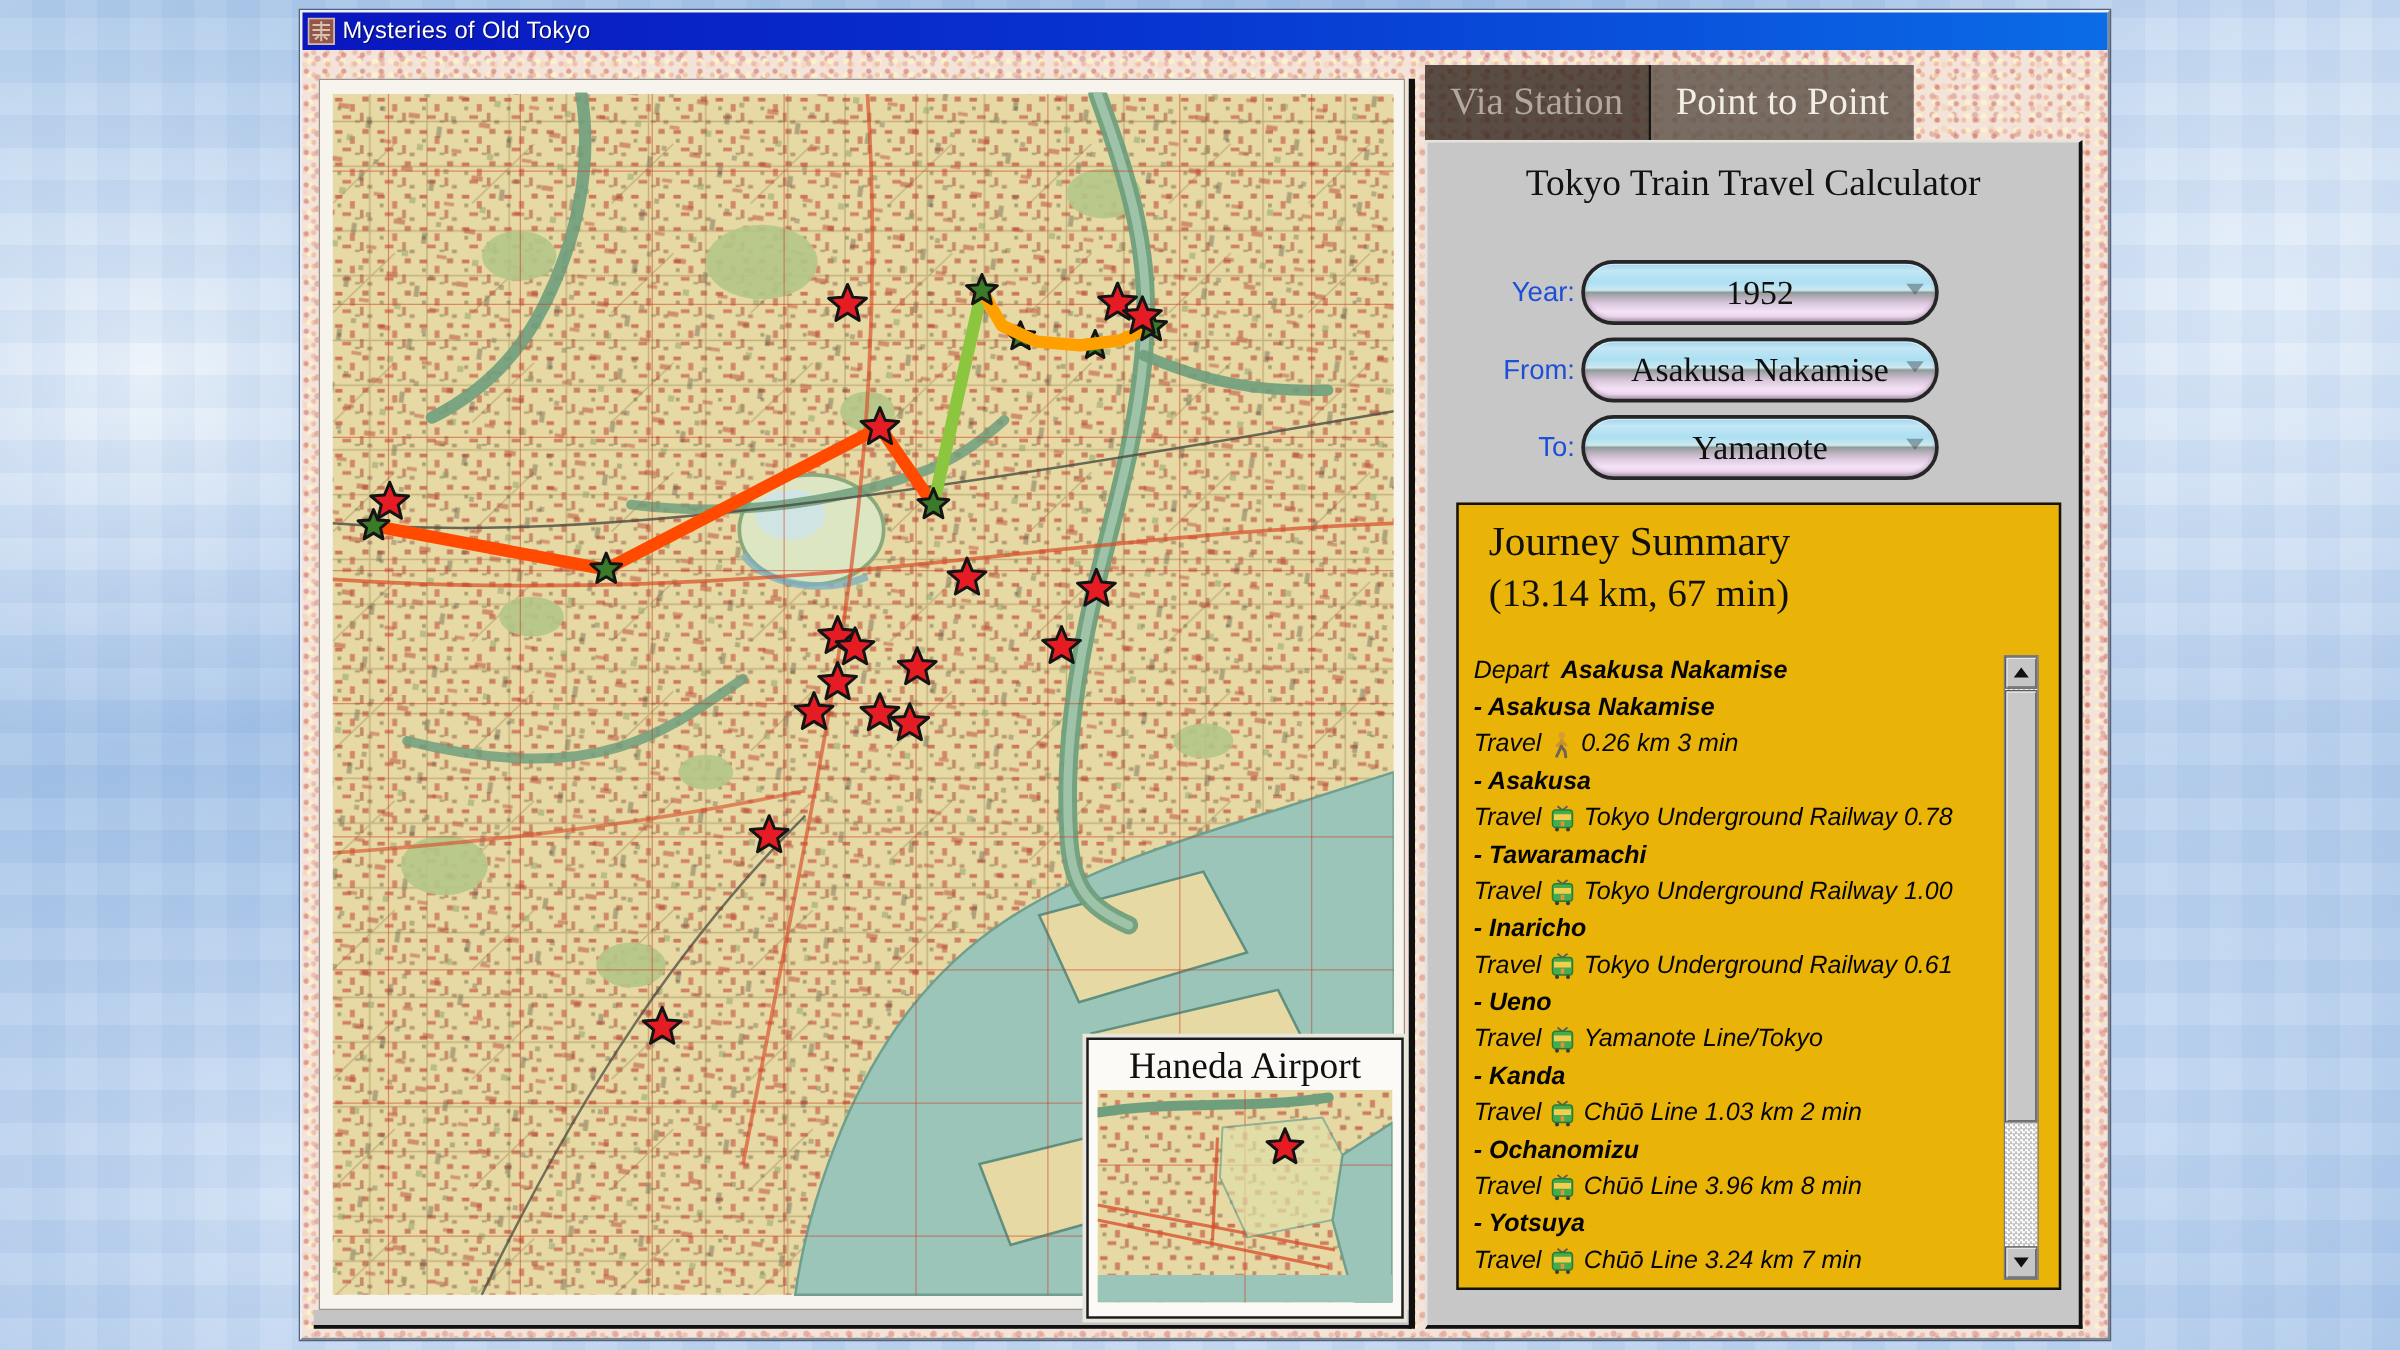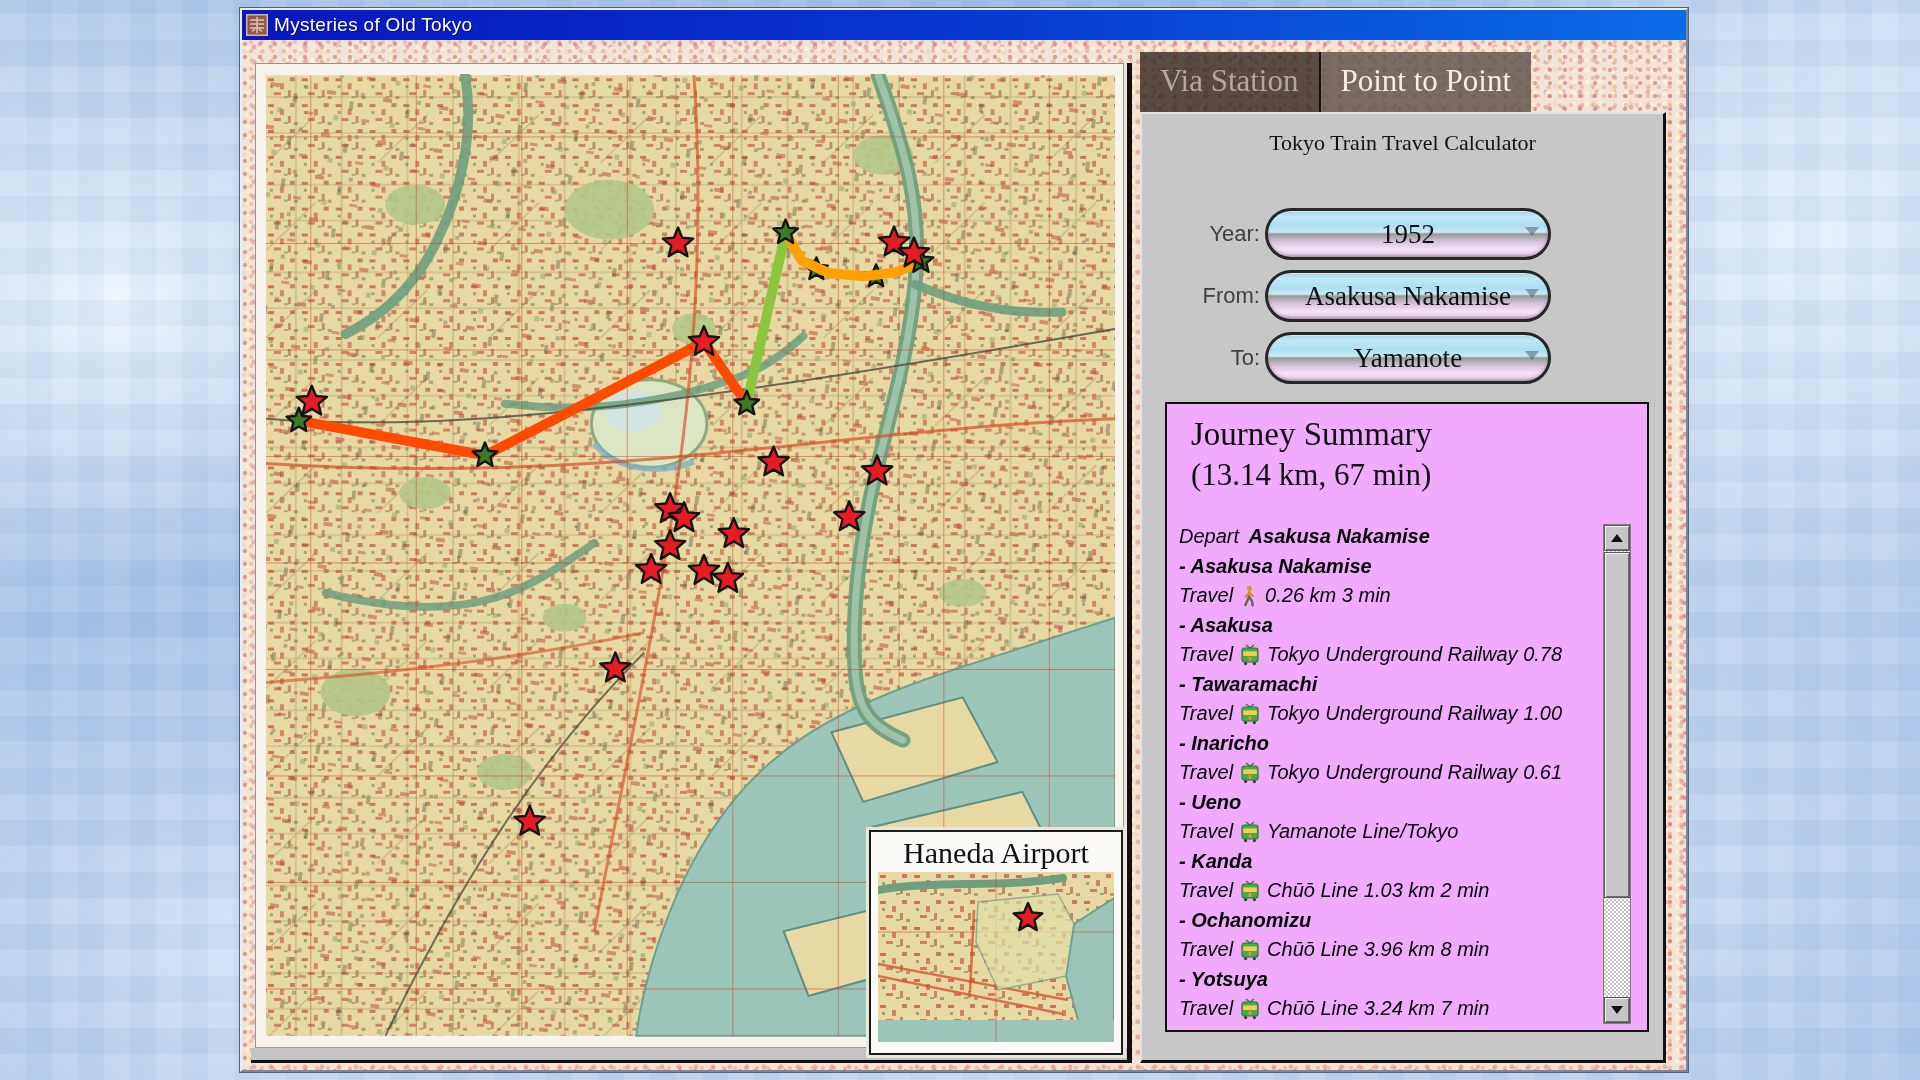--- a/index.html
+++ b/index.html
@@ -78,26 +78,26 @@
 
   
   .panel {
     position:absolute; left:898px; top:72px; width:526px; height:951px;
     background:#c7c7c7;
     border-style:solid; border-width:2px 3px 3px 2px;
     border-color:#e6e3dc #121212 #121212 #e6e3dc;
   }
   .calc-title {
     margin-top:16px; text-align:center;
-    font-family:"Liberation Serif","DejaVu Serif",serif; font-size:22px; color:#111;
+    font-family:"Liberation Serif","DejaVu Serif",serif; font-size:30px; color:#111;
   }
   .fields { position:absolute; left:0; top:94px; width:100%; }
   .field-row { display:flex; align-items:center; margin-bottom:10px; height:52px; }
   .field-label {
-    width:118px; text-align:right; font-size:22px; color:#404040; padding-right:0;
+    width:118px; text-align:right; font-size:22px; color:#1d4ed8; padding-right:0;
   }
   .pill {
     position:relative; width:286px; height:52px; margin-left:5px;
     border:3px solid #262626; border-radius:27px;
     background:linear-gradient(to bottom,
       #9ed3ec 0%, #c3e7f5 12%, #abdff2 32%, #cde9f1 46%,
       #8e9c98 50%, #b2abb5 57%, #dbc8de 69%, #f4e2f6 83%, #eed8ef 92%, #cab5cc 100%);
     box-shadow:inset 0 1px 0 rgba(255,255,255,.55), inset 0 -2px 3px rgba(120,90,120,.35);
     text-align:center; cursor:pointer;
   }
@@ -107,21 +107,21 @@
   }
   .pill .chev {
     position:absolute; right:9px; top:16px; width:0; height:0; opacity:.45;
     border-left:7px solid transparent; border-right:7px solid transparent;
     border-top:9px solid #3a4450;
   }
 
   
   .journey {
     position:absolute; left:23px; top:288px; width:484px; height:630px;
-    background:#f0abfc; border:2px solid #111; overflow:hidden;
+    background:#eab308; border:2px solid #111; overflow:hidden;
   }
   .journey-title {
     margin:12px 0 0 24px;
     font-family:"Liberation Serif","DejaVu Serif",serif; font-size:33px; color:#101010;
   }
   .journey-sub {
     margin:4px 0 0 24px;
     font-family:"Liberation Serif","DejaVu Serif",serif; font-size:31px; color:#101010;
   }
   .journey-list {

